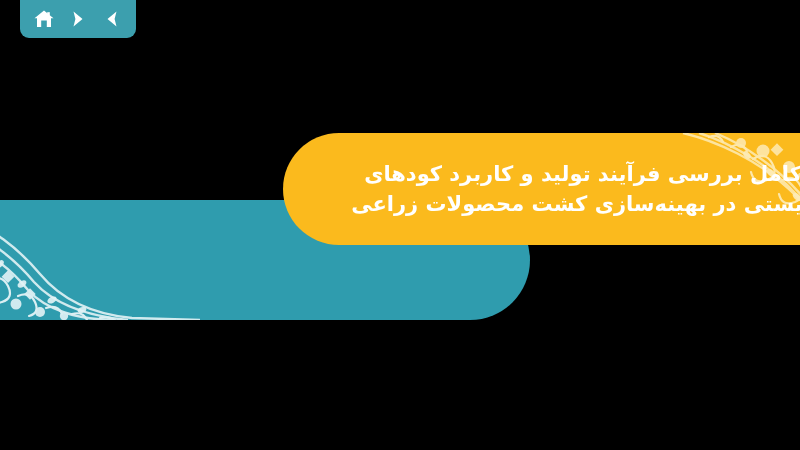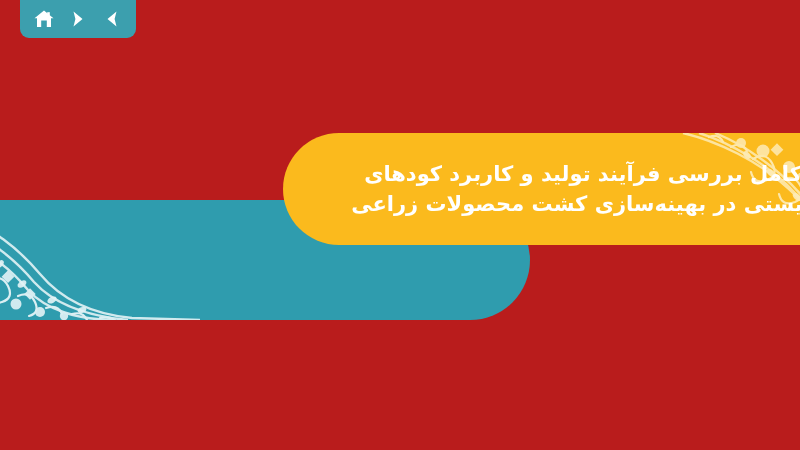--- a/index.html
+++ b/index.html
@@ -10,21 +10,21 @@
   }
   body {
     font-family: "DejaVu Sans", sans-serif;
   }
 
   .stage {
     position: relative;
     width: 800px;
     height: 450px;
     overflow: hidden;
-    background: #b91c1c;
+    background: #000000;
   }
 
   
   .navbar {
     position: absolute;
     top: 0;
     left: 20px;
     width: 116px;
     height: 38px;
     background: #3c9fae;

